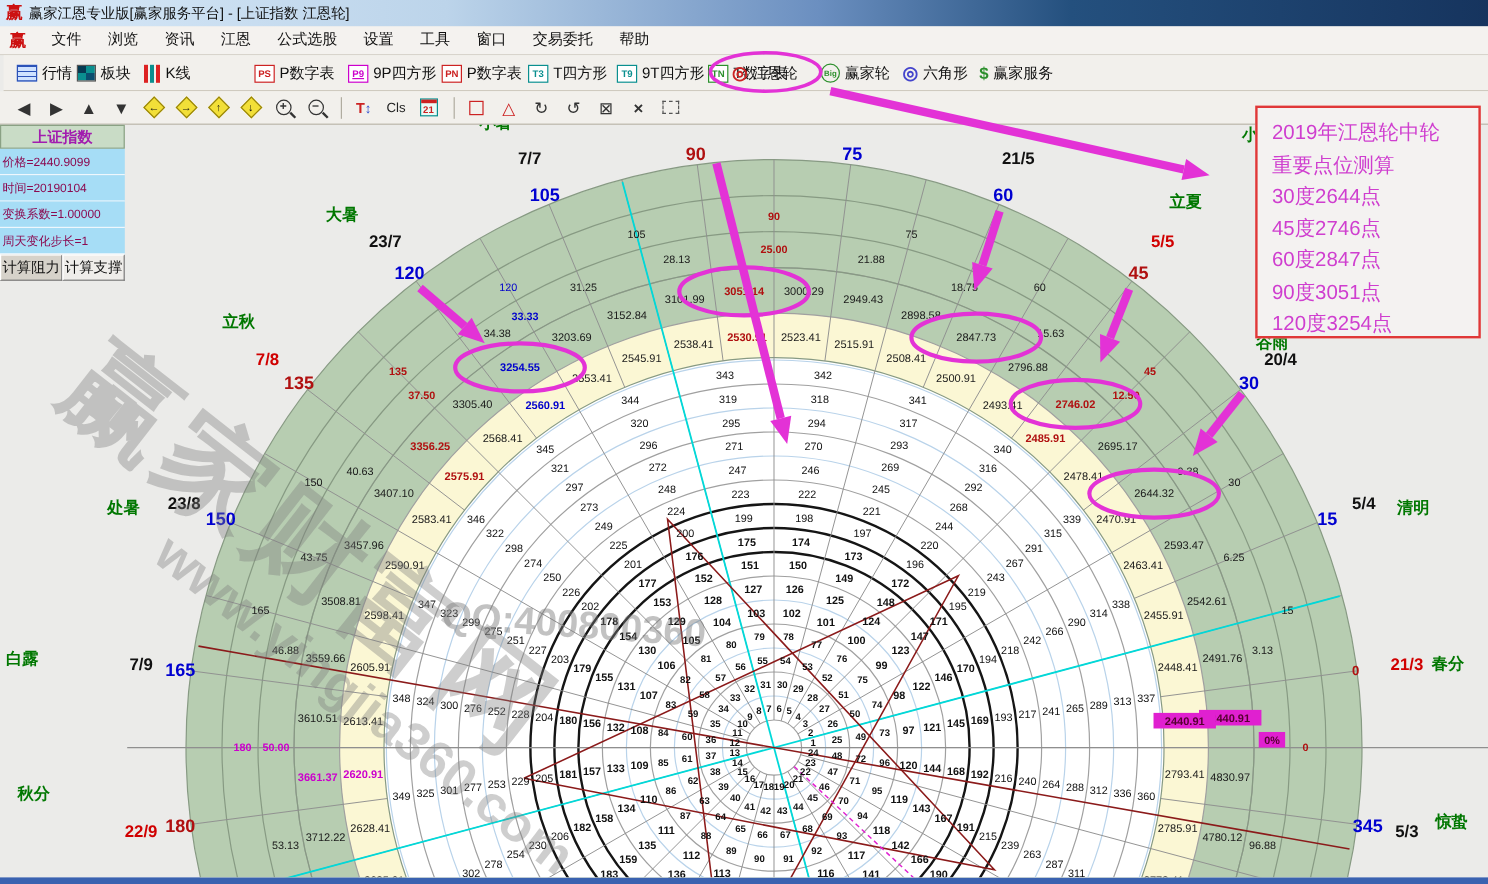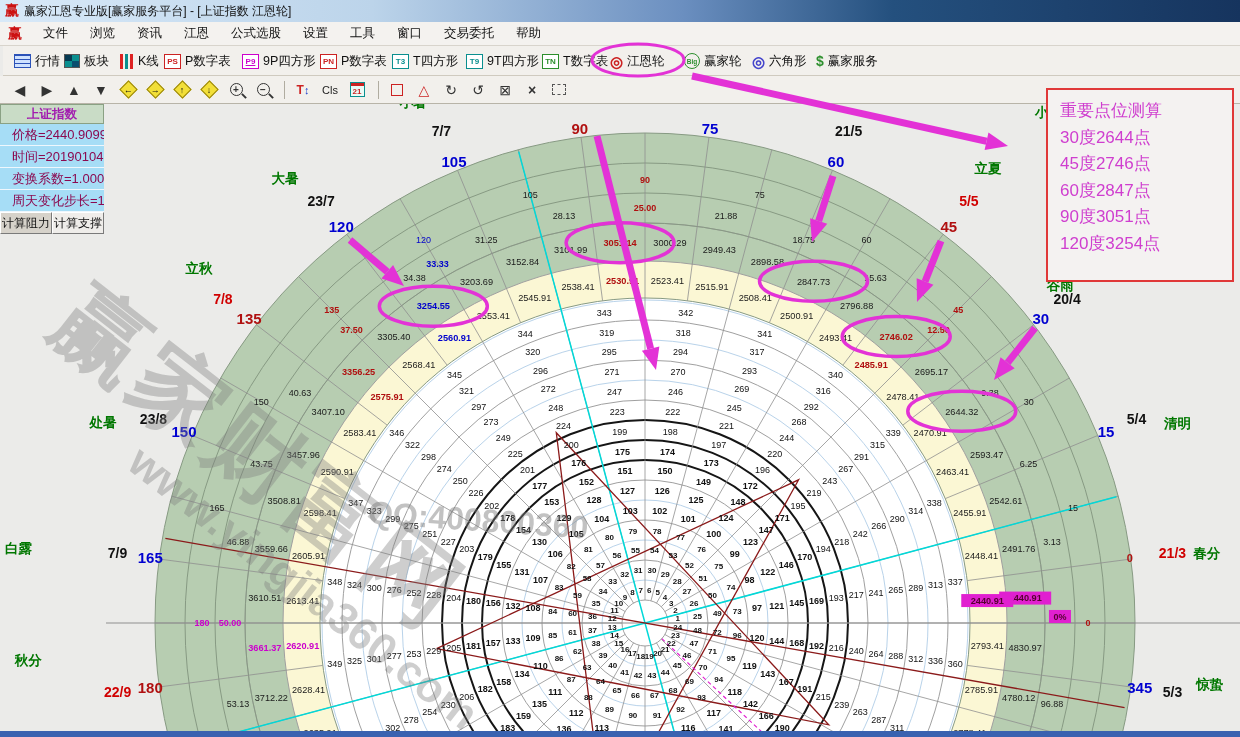--- a/index.html
+++ b/index.html
@@ -22,21 +22,21 @@
   
   #toolbar { position:absolute; left:3px; top:46px; width:1240px; height:30px; background:#f2f0ec;
     border-bottom:1px solid #cfcabf; }
   .tb-item { position:absolute; top:3px; height:24px; display:flex; align-items:center; gap:4px; font-size:12.5px; color:#111; padding:0 3px; }
   .tb-item:nth-of-type(1){left:8px}.tb-item:nth-of-type(2){left:58px}.tb-item:nth-of-type(3){left:112px}
   .tb-item:nth-of-type(4){left:158px}.tb-item:nth-of-type(5){left:236px}.tb-item:nth-of-type(6){left:314px}
   .tb-item:nth-of-type(7){left:386px}.tb-item:nth-of-type(8){left:460px}.tb-item:nth-of-type(9){left:536px}
   .tb-item:nth-of-type(10){left:604px}.tb-item:nth-of-type(11){left:678px}.tb-item:nth-of-type(12){left:746px}
   .tb-item:nth-of-type(13){left:810px}
   .ic-box { width:17px; height:15px; background:#fff; border:1px solid #888; font-size:8px; font-weight:bold;
-    display:flex; align-items:center; justify-content:center; }
+    display:flex; align-items:center; justify-content:center;margin-left:48px; }
   .ic-table { width:17px; height:14px; border:1px solid #2b52b8;
     background:repeating-linear-gradient(0deg,#cfe2ff 0 3px,#2b52b8 3px 4px),#cfe2ff; }
   .ic-blocks { width:16px; height:14px;
     background:conic-gradient(#0a8f8f 0 25%,#0a4f6f 0 50%,#0a8f8f 0 75%,#063a52 0); border:1px solid #555; }
   .ic-kline { width:16px; height:15px;
     background:linear-gradient(90deg,transparent 0 2px,#d22 2px 5px,transparent 5px 7px,#0a8f8f 7px 10px,transparent 10px 12px,#d22 12px 15px,transparent 0); }
   .ic-rings { font-size:15px; font-weight:bold; line-height:15px; }
   .ic-big { width:16px; height:16px; border:1.5px solid #2c8f2c; border-radius:50%; color:#2c8f2c;
     font-size:6.5px; font-weight:bold; display:flex; align-items:center; justify-content:center; }
   .ic-dollar { color:#2c8f2c; font-weight:bold; font-size:14px; }
@@ -61,22 +61,22 @@
     font-size:8px; color:#c22; display:flex; align-items:flex-end; justify-content:center; font-weight:bold; }
   .ic-cal::before { content:""; position:absolute; top:0; left:0; right:0; height:3px; background:#c22; }
   .ic-rect { width:12px; height:12px; border:1.4px solid #c22; }
   .ic-tri { color:#c22; font-size:14px; }
   .ic-lasso { width:14px; height:11px; border:1.2px dashed #555; }
 
   
   #panel { position:absolute; left:0; top:104px; width:104px; z-index:5; }
   #panel .hd { height:20px; background:#c9dcc6; border:1px solid #8aa184; font-size:12.5px; font-weight:bold;
     color:#a21caf; display:flex; align-items:center; justify-content:center; }
-  #panel .row { height:22px; background:#a6ddf6; border-bottom:1px solid #eef7fd; font-size:13px;
-    color:#8b0a50; display:flex; align-items:center; padding-left:12px; white-space:nowrap; overflow:hidden; }
+  #panel .row { height:22px; background:#a6ddf6; border-bottom:1px solid #eef7fd; font-size:10px;
+    color:#8b0a50; display:flex; align-items:center; padding-left:2px; white-space:nowrap; overflow:hidden; }
   #panel .btns { display:flex; }
   #panel .btns button { flex:1; height:22px; font-size:12px; font-family:inherit; color:#111;
     background:#d6d2ca; border:1px solid; border-color:#fff #7a7a7a #7a7a7a #fff; }
   #panel .btns button.lit { background:#efedea; }
 
   
   #wheel-svg { position:absolute; left:0; top:104px; z-index:1; }
 
   
   .wm { position:absolute; color:rgba(125,125,125,.38); font-weight:bold; z-index:2; pointer-events:none; white-space:nowrap; }
@@ -919,20 +919,21 @@
         <div class="row">变换系数=1.00000</div>
         <div class="row">周天变化步长=1</div>
       </div>
     <div class="btns" id="panel-btns">
         <button>计算阻力</button>
         <button class="lit">计算支撑</button>
       </div>
   </div>
 
   <div id="note-box">
+      <div>2019年江恩轮中轮</div>
       <div>重要点位测算</div>
       <div>30度2644点</div>
       <div>45度2746点</div>
       <div>60度2847点</div>
       <div>90度3051点</div>
       <div>120度3254点</div>
     </div>
 
   <svg id="overlay" width="1240" height="737">
       <ellipse cx="638" cy="60" rx="46" ry="16" fill="none" stroke="#e332d6" stroke-width="3"></ellipse>

